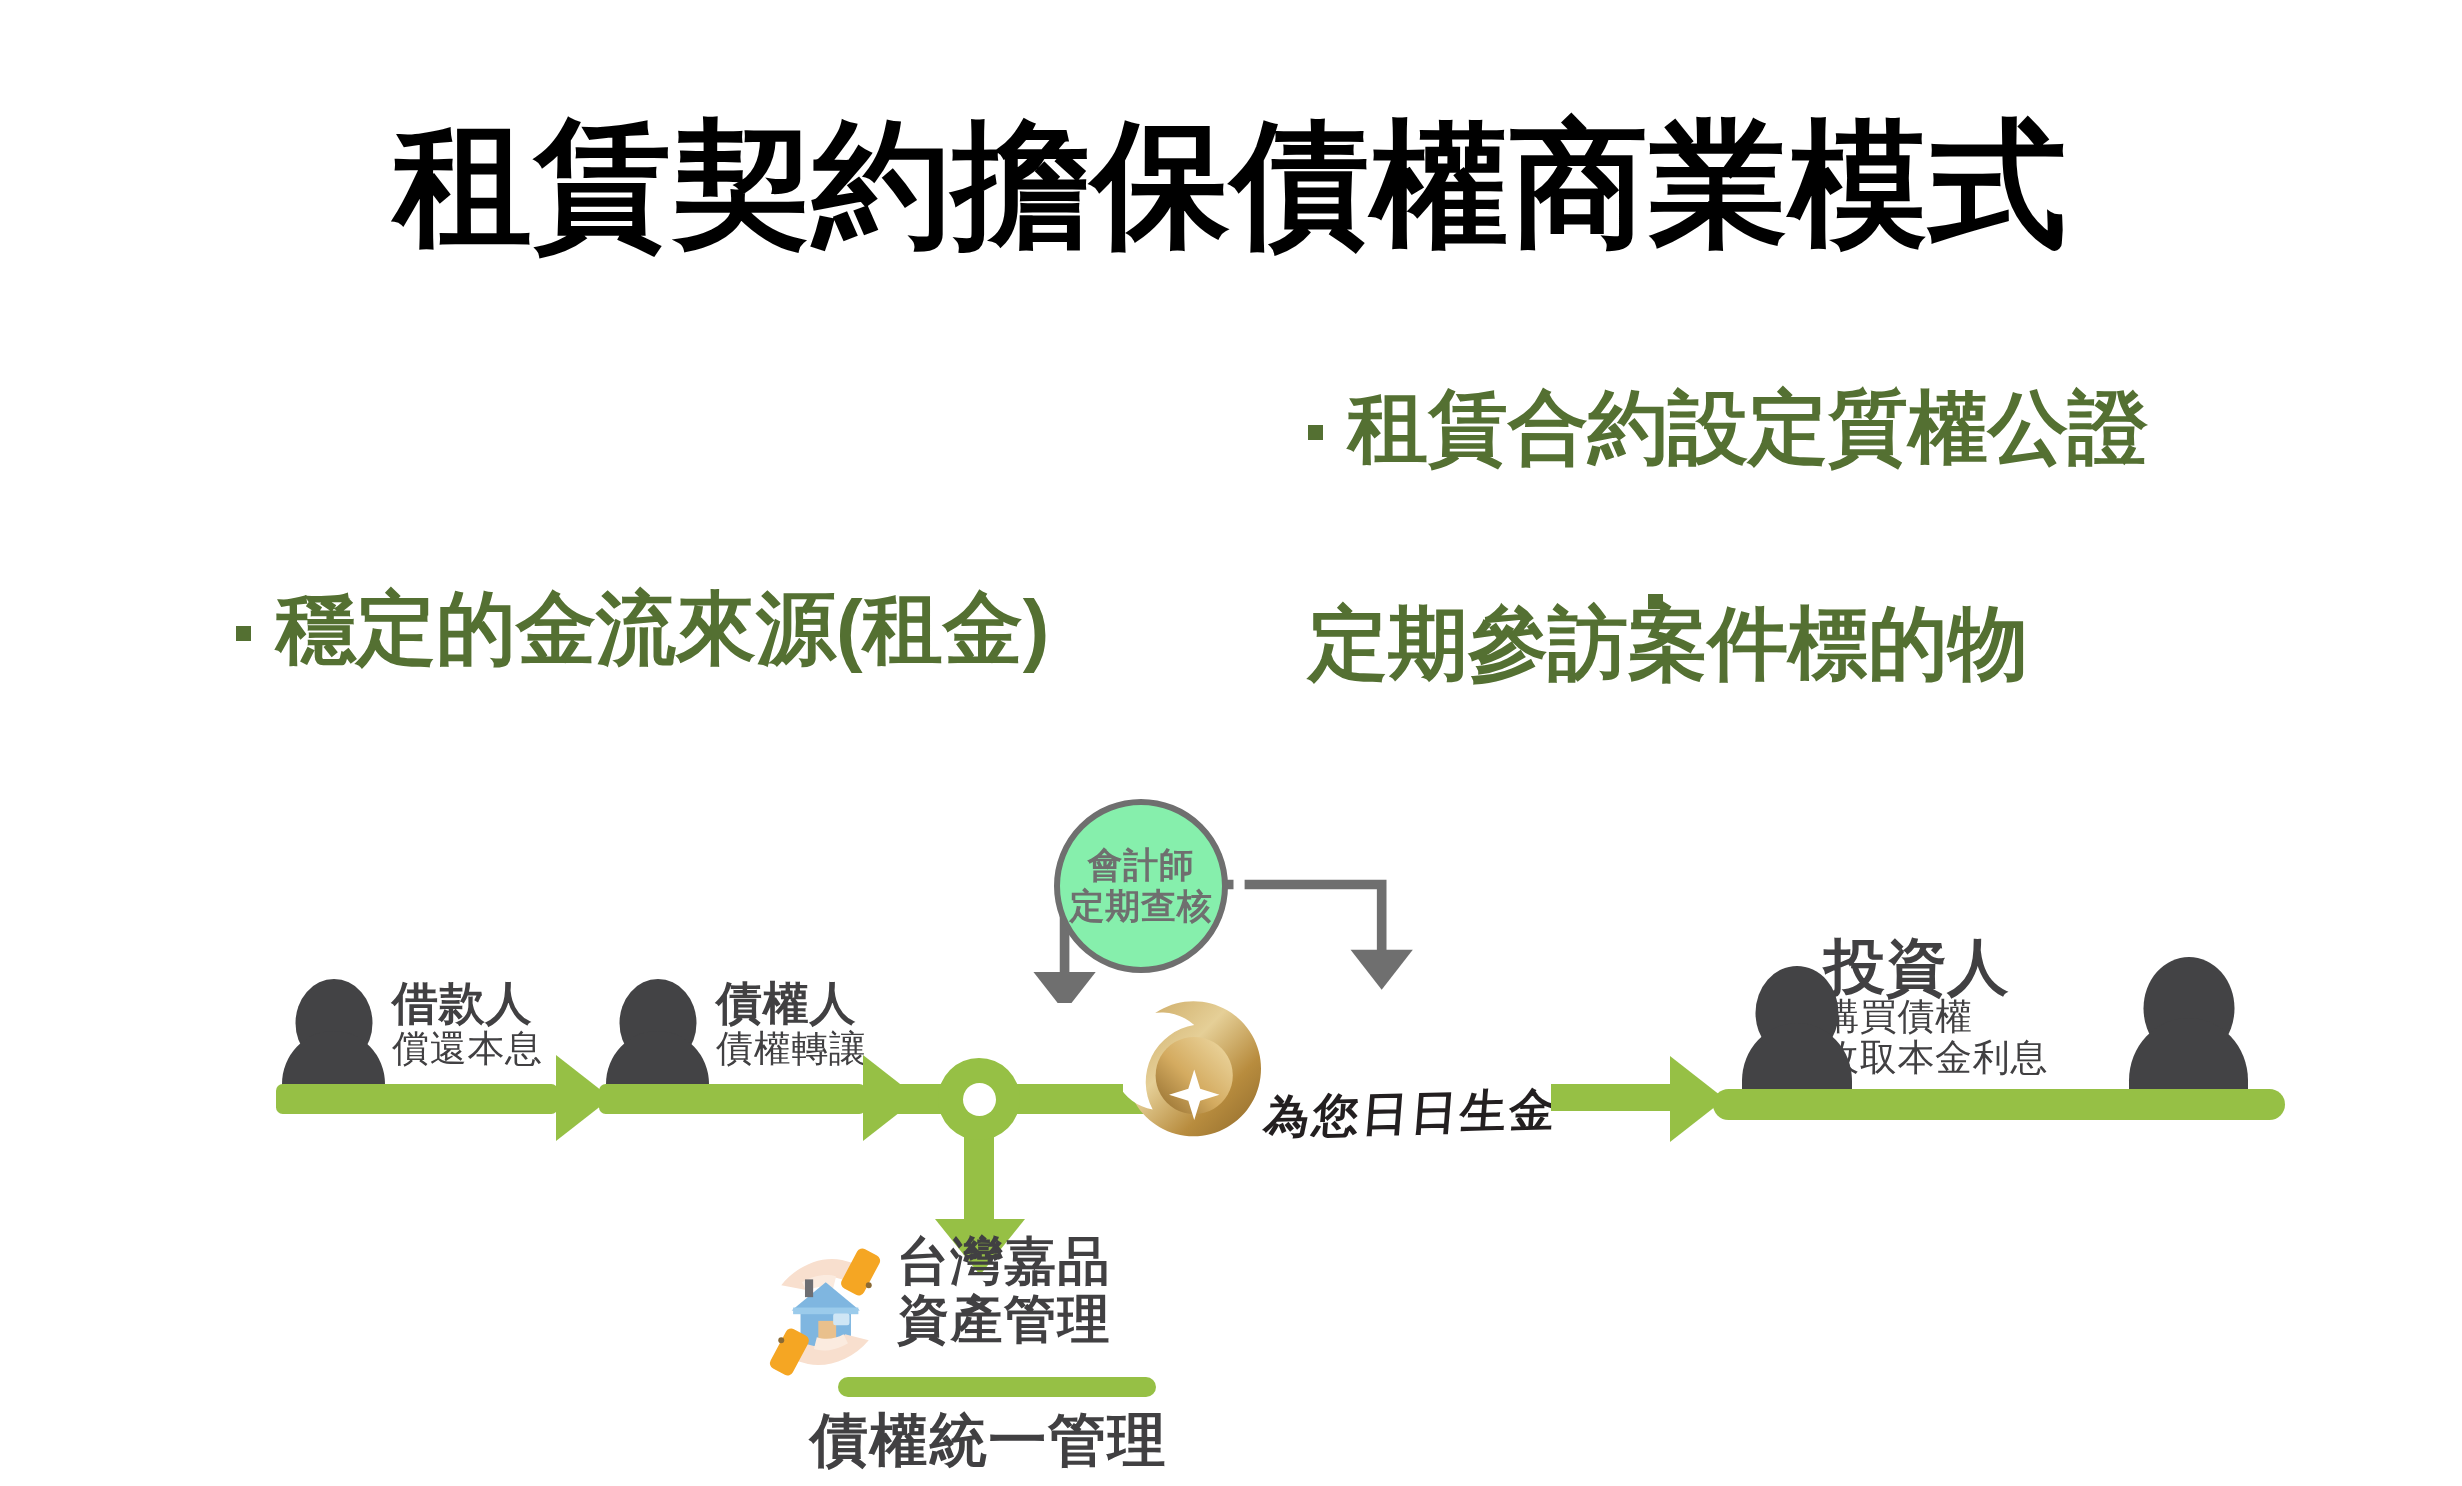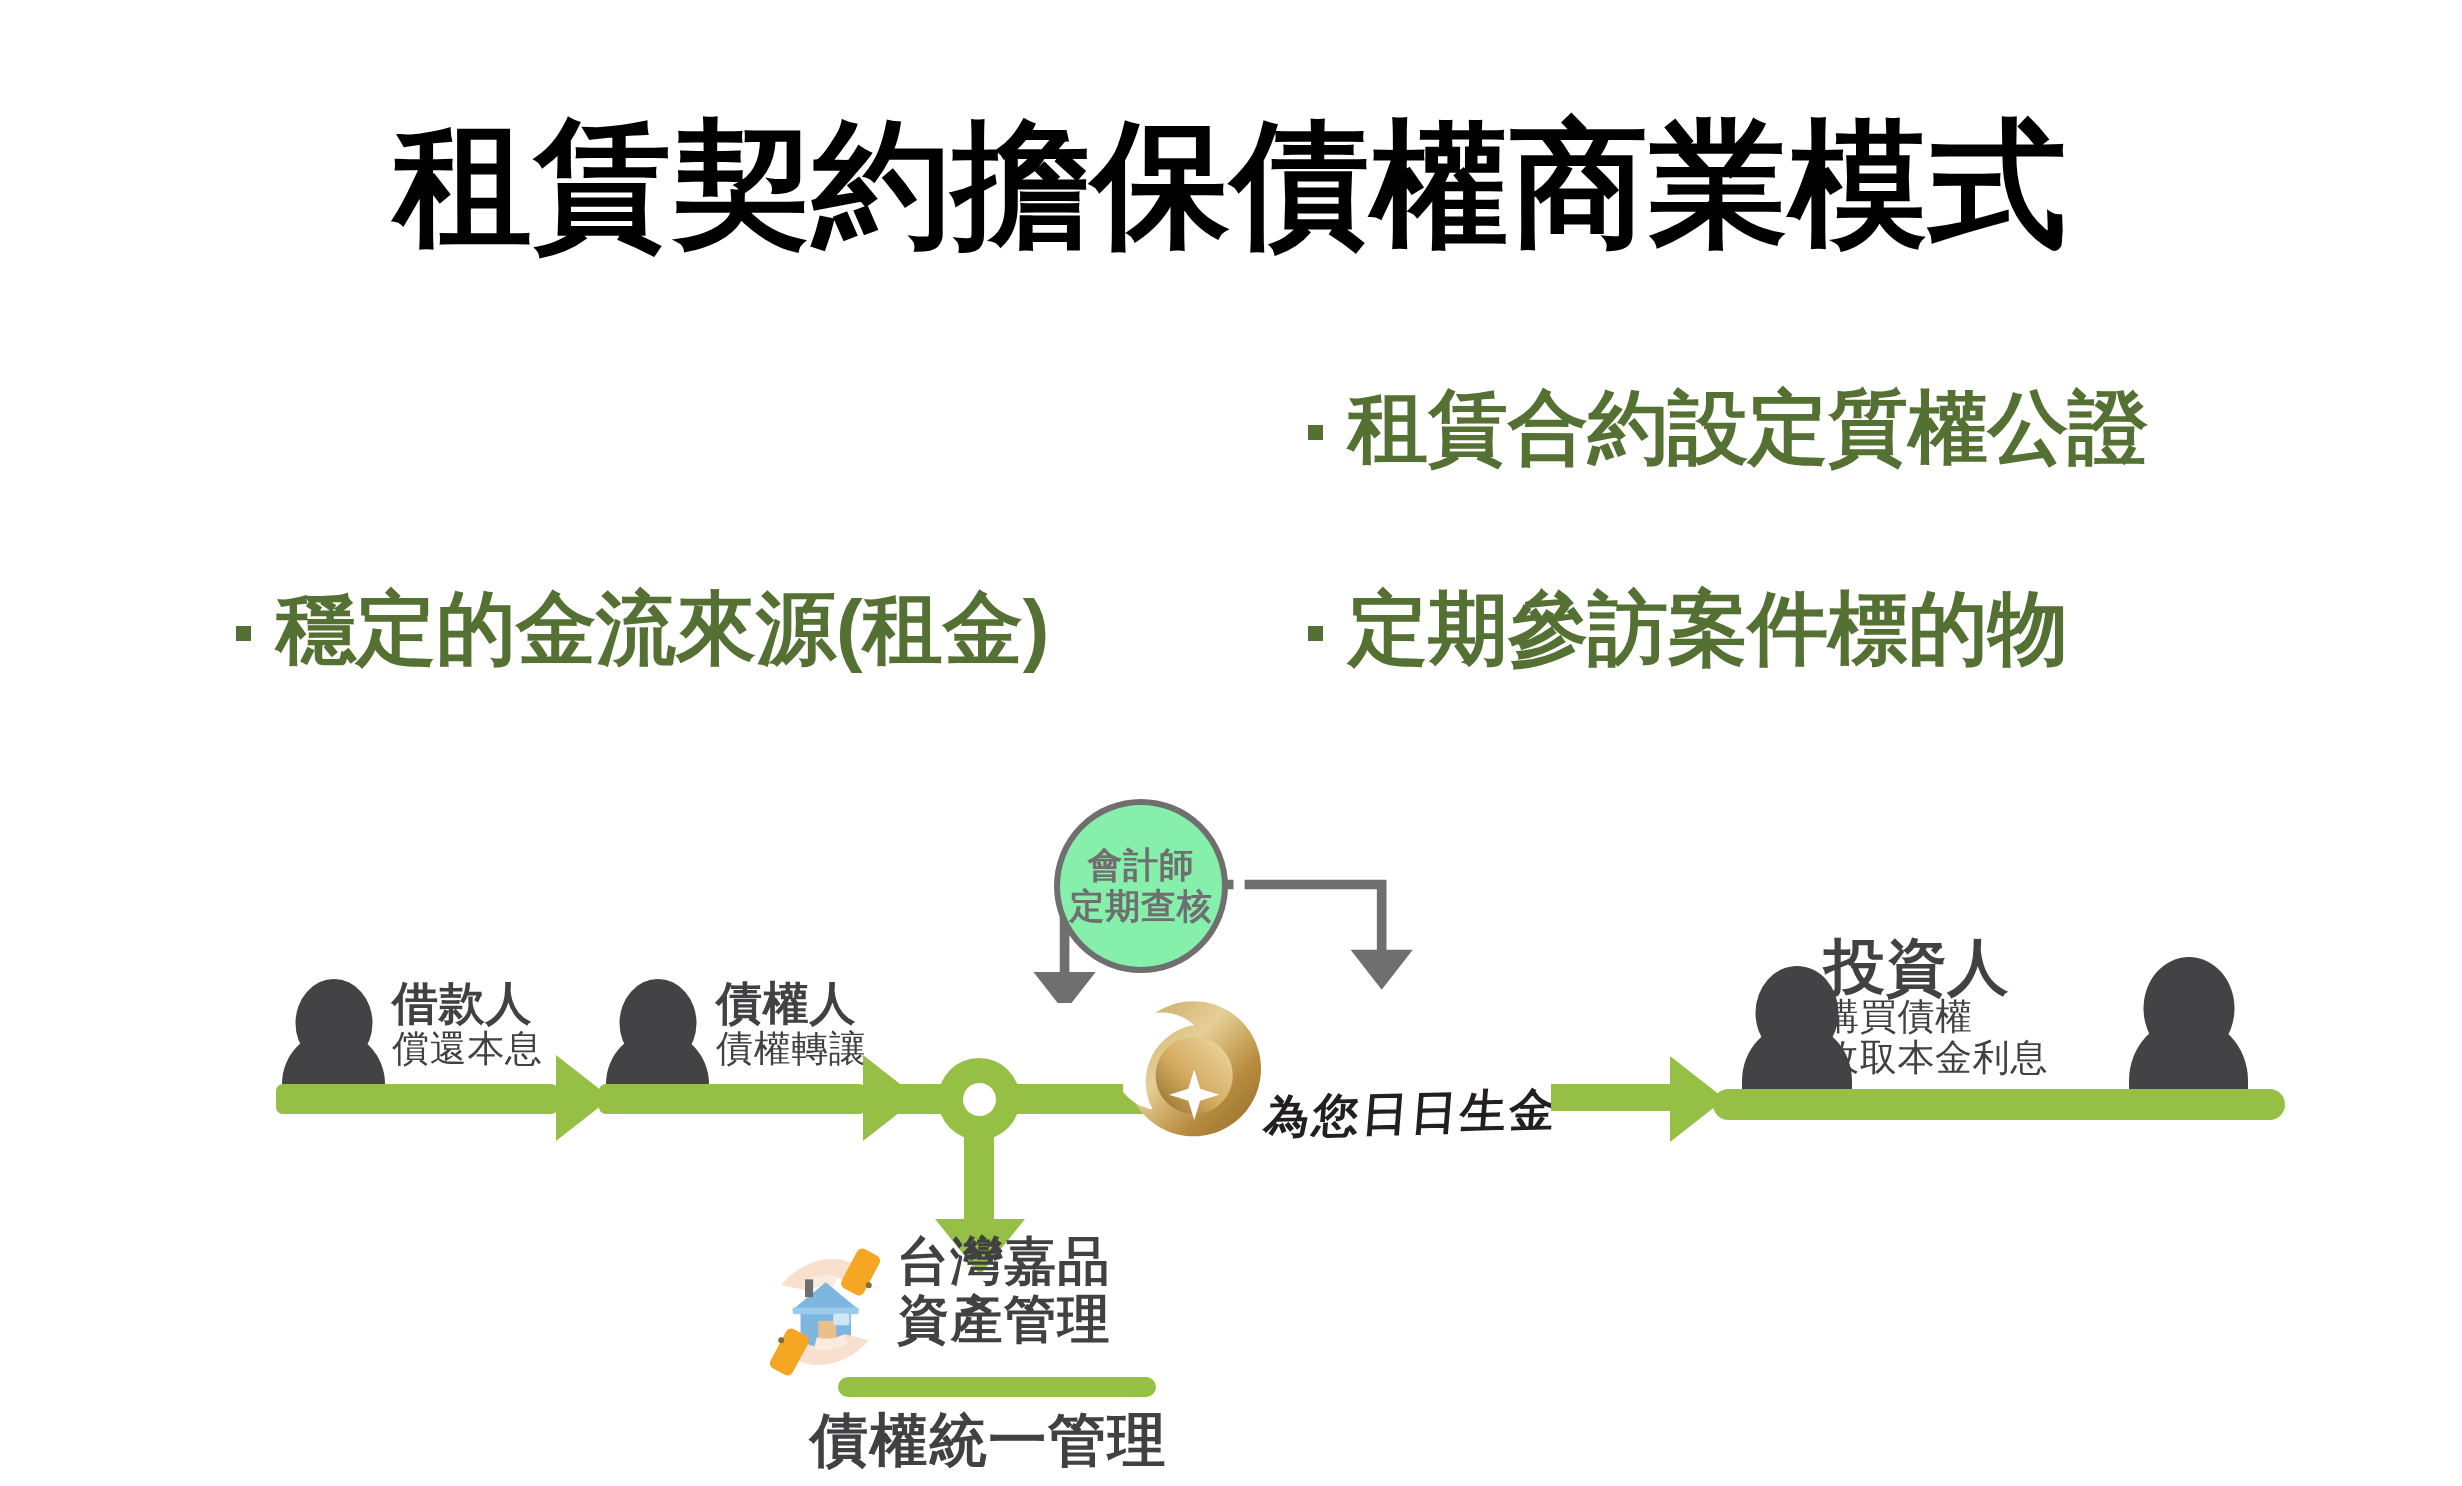--- a/index.html
+++ b/index.html
@@ -37,21 +37,21 @@
     white-space:nowrap;
   }
   .bullet .dot{
     width:15px;height:15px;background:#547032;
     margin-right:25px;flex:0 0 auto;
     position:relative;top:4.5px;
   }
   .b0{left:236px;top:31px;}
   .b1{left:1308px;top:31px;}
   .b2{left:236px;top:232px;}
-  .b3{left:1308px;top:232px;}
+  .b3{left:1308px;top:232px;flex-direction:column;}
 
   
   .acct-circle{
     position:absolute;left:1054px;top:799px;
     width:162px;height:162px;border-radius:50%;
     border:6.7px solid #6f6f6f;
     background:#86efac;
     display:flex;flex-direction:column;
     align-items:center;justify-content:center;
     z-index:6;

